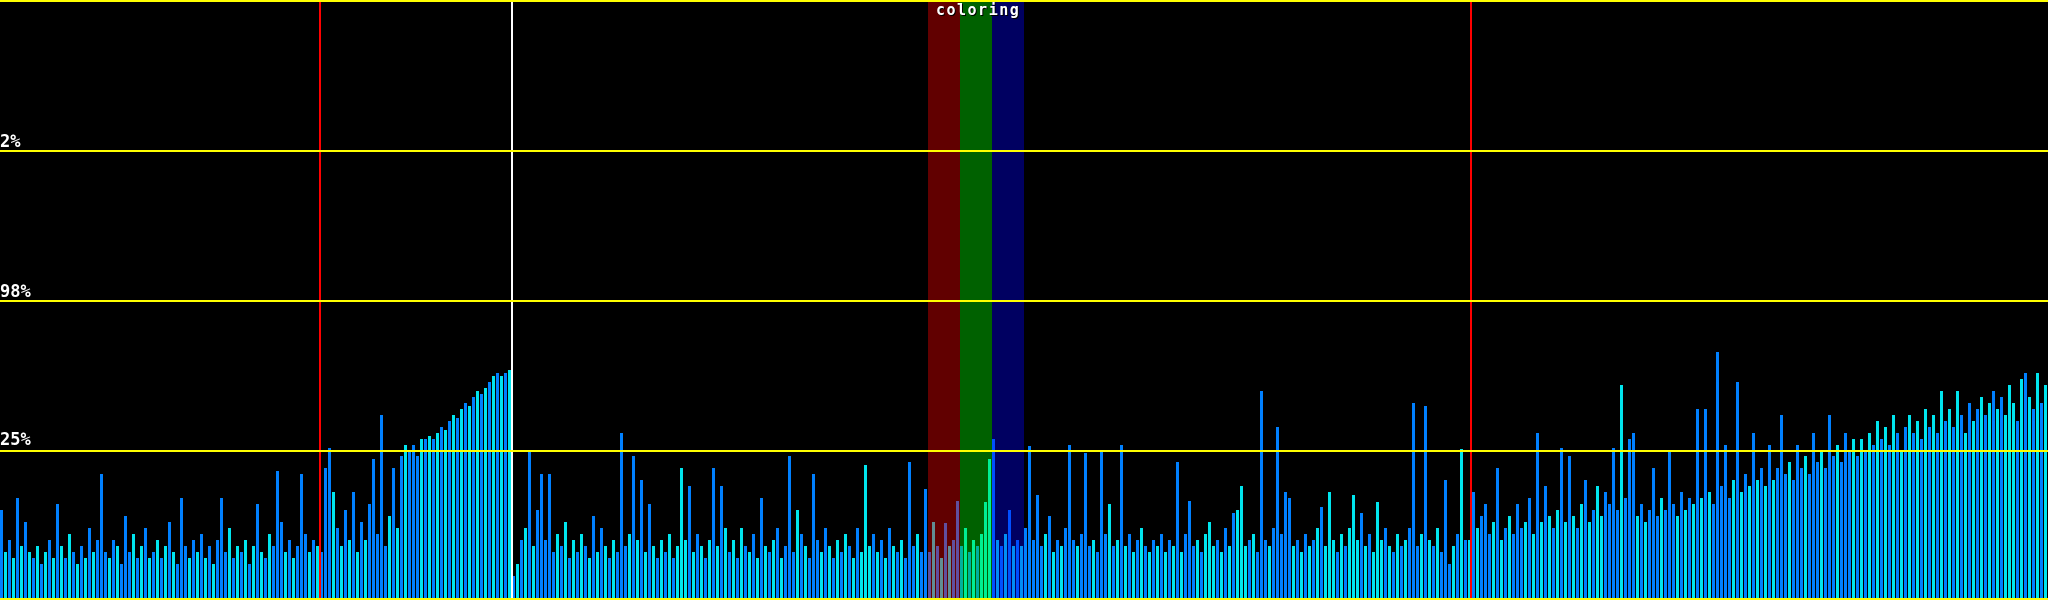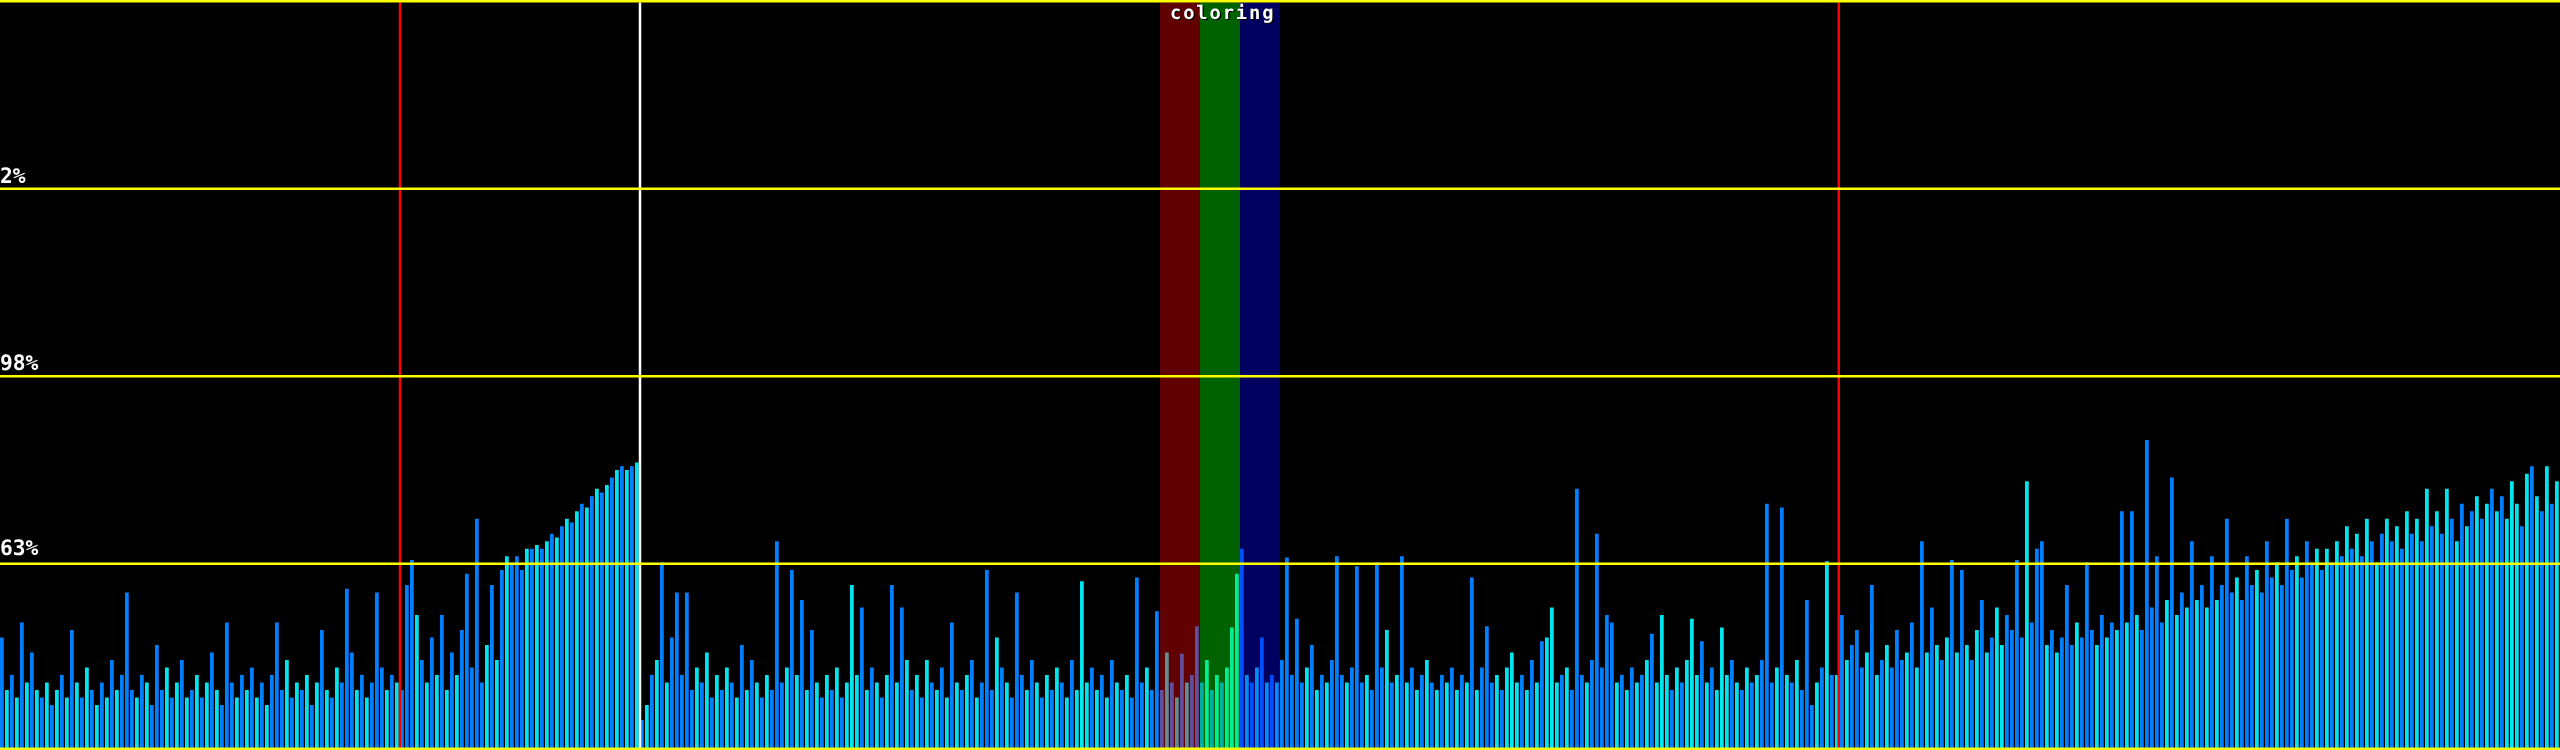--- a/index.html
+++ b/index.html
@@ -551,15 +551,15 @@
     </div>
   <div id="markers">
       <div class="vmarker" style="left: 319px; background: rgb(255, 0, 0);"></div>
       <div class="vmarker" style="left: 511px; background: rgb(255, 255, 255);"></div>
       <div class="vmarker" style="left: 1470px; background: rgb(255, 0, 0);"></div>
     </div>
   <div id="frame-top" class="frame"></div>
   <div id="frame-bottom" class="frame"></div>
   <div id="label-75" class="axis-label">2%</div>
   <div id="label-50" class="axis-label">98%</div>
-  <div id="label-25" class="axis-label">63%</div>
+  <div id="label-25" class="axis-label">25%</div>
   <div id="coloring-label">coloring</div>
 </div>
 
 </body></html>

